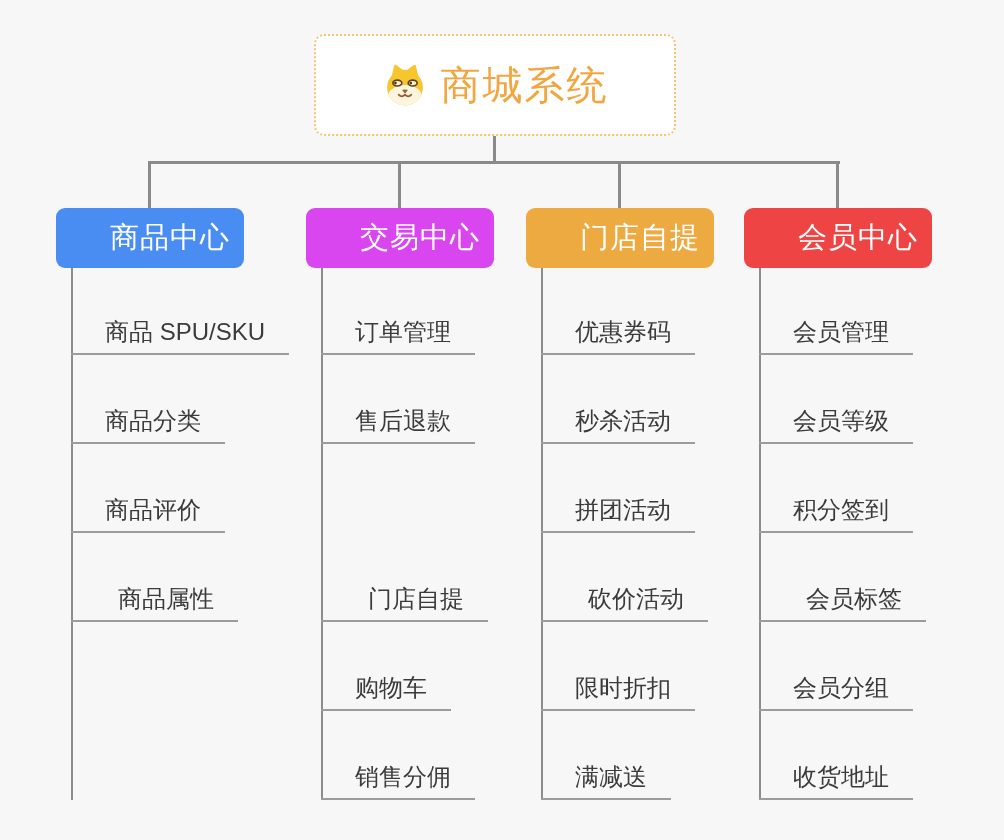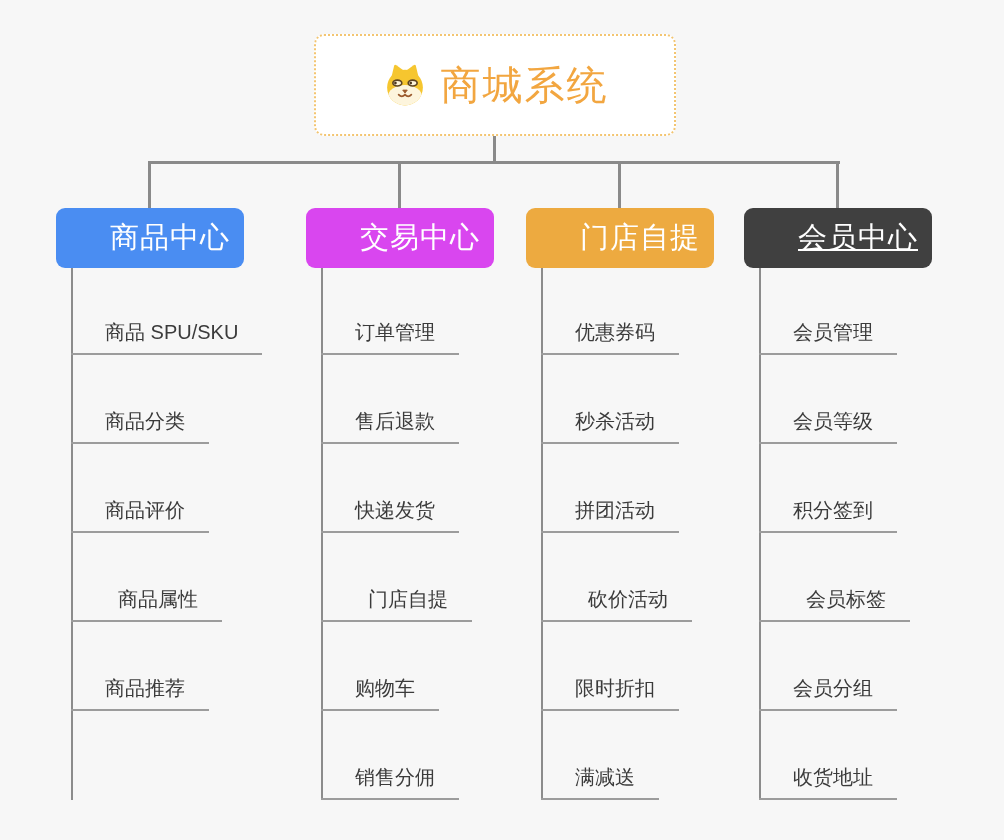--- a/index.html
+++ b/index.html
@@ -30,21 +30,21 @@
   .branch-1{left:56px;} .branch-2{left:306px;} .branch-3{left:526px;} .branch-4{left:744px;}
   .branch-header{
     height:60px;border-radius:9px;
     display:flex;align-items:center;justify-content:center;
     color:#ffffff;font-size:29px;letter-spacing:1px;padding-left:40px;
   }
   .trunk{position:absolute;left:15px;top:60px;width:2px;height:532px;background:#8c8c8c;}
   .leaf{
     position:absolute;left:15px;
     white-space:nowrap;width:max-content;
-    font-size:20px;color:#3b3b3b;line-height:38px;height:38px;
+    font-size:24px;color:#3b3b3b;line-height:38px;height:38px;
     padding:0 24px 2px 34px;
     border-bottom:2px solid #9c9c9c;
   }
   .r1{top:105px;} .r2{top:194px;} .r3{top:283px;} .r4{top:372px;padding-left:47px;} .r5{top:461px;} .r6{top:550px;}
 </style>
 </head>
 <body>
 
 <div class="canvas">
 
@@ -76,47 +76,45 @@
     <span class="root-title" style="color: rgb(242, 166, 64);">商城系统</span>
   </div>
 
   <div class="branch branch-1">
     <div class="branch-header" style="background: rgb(74, 141, 242);">商品中心</div>
     <div class="trunk"></div>
     <div class="leaf r1">商品 SPU/SKU</div>
     <div class="leaf r2">商品分类</div>
     <div class="leaf r3">商品评价</div>
     <div class="leaf r4">商品属性</div>
-    <div class="leaf r5">商品推荐</div>
   </div>
 
   <div class="branch branch-2">
     <div class="branch-header" style="background: #d946ef;">交易中心</div>
     <div class="trunk"></div>
     <div class="leaf r1">订单管理</div>
     <div class="leaf r2">售后退款</div>
-    <div class="leaf r3">快递发货</div>
     <div class="leaf r4">门店自提</div>
     <div class="leaf r5">购物车</div>
     <div class="leaf r6">销售分佣</div>
   </div>
 
   <div class="branch branch-3">
     <div class="branch-header" style="background: rgb(237, 170, 64);">门店自提</div>
     <div class="trunk"></div>
     <div class="leaf r1">优惠券码</div>
     <div class="leaf r2">秒杀活动</div>
     <div class="leaf r3">拼团活动</div>
     <div class="leaf r4">砍价活动</div>
     <div class="leaf r5">限时折扣</div>
     <div class="leaf r6">满减送</div>
   </div>
 
   <div class="branch branch-4">
-    <div class="branch-header" style="background: #404040; text-decoration: underline;">会员中心</div>
+    <div class="branch-header" style="background: #ef4444;">会员中心</div>
     <div class="trunk"></div>
     <div class="leaf r1">会员管理</div>
     <div class="leaf r2">会员等级</div>
     <div class="leaf r3">积分签到</div>
     <div class="leaf r4">会员标签</div>
     <div class="leaf r5">会员分组</div>
     <div class="leaf r6">收货地址</div>
   </div>
 
 </div>

